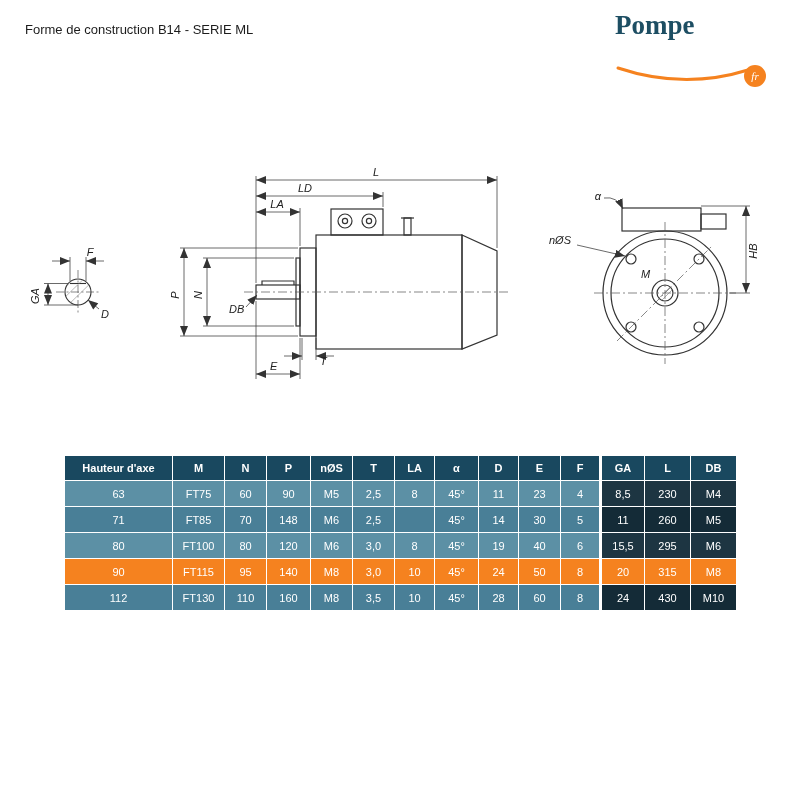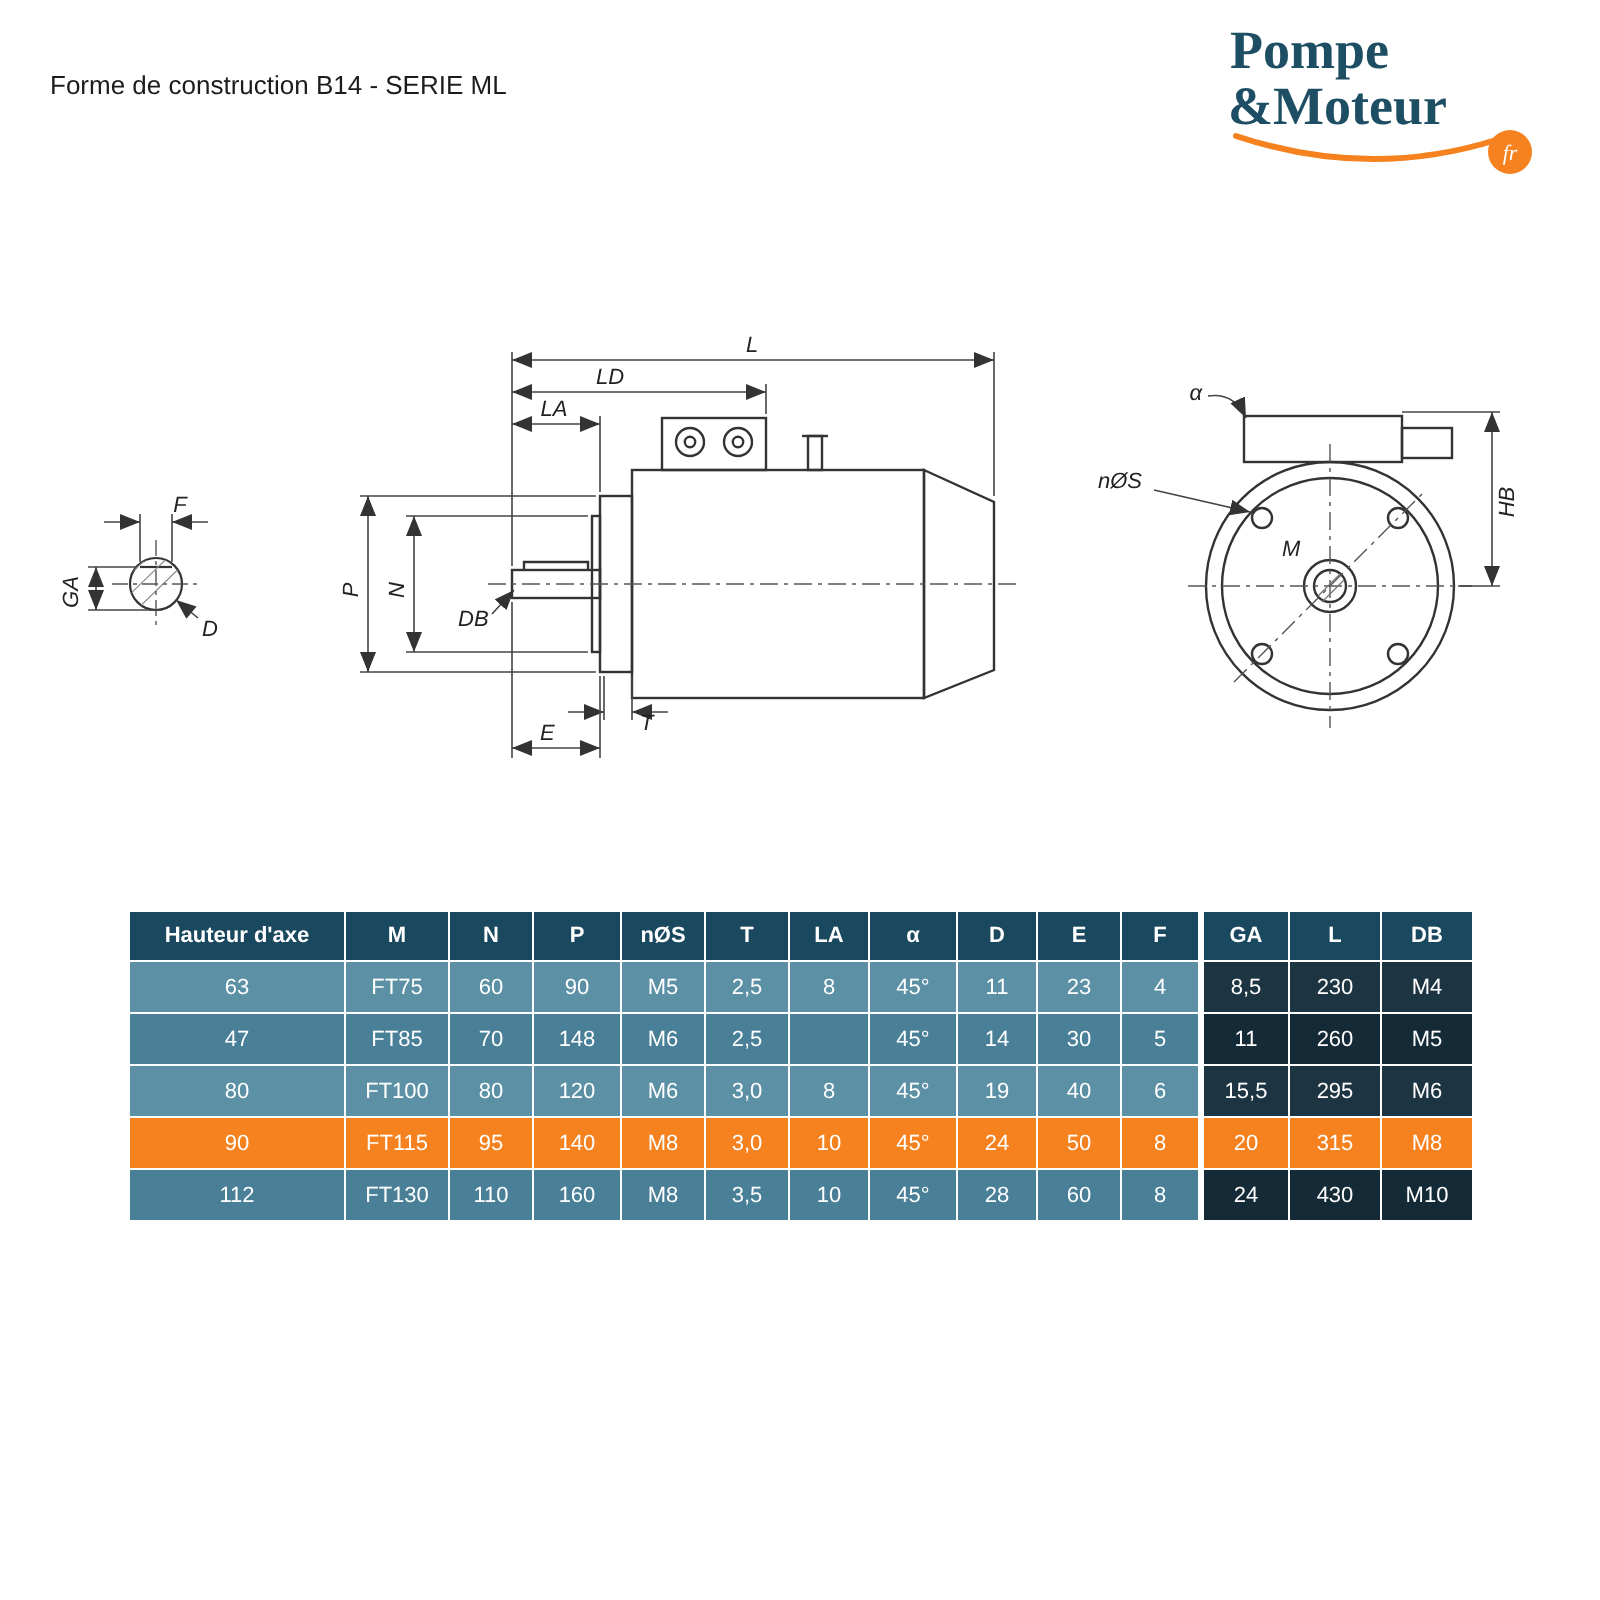--- a/index.html
+++ b/index.html
@@ -2,21 +2,21 @@
 <html style="--accent: #f5821f; --brand-teal: #1d4e63; --header-bg: #19485f; --row-light: #5c90a5; --row-dark: #497f97; --dark-col-light: #1d3542; --dark-col-dark: #142b37;"><head>
 <meta charset="utf-8">
 <style>
   * { margin:0; padding:0; box-sizing:border-box; }
   html,body { width:800px; height:800px; }
   body { background:#ffffff; font-family:"Liberation Sans", sans-serif; position:relative; overflow:hidden; }
   .page { position:absolute; inset:0; background:#fff; }
 
   .header { position:absolute; left:25px; top:14px; }
   .title { font-size:19px; font-weight:bold; color:#0e0e0e; letter-spacing:.3px; }
-  .subtitle { font-size:13px; color:#1c1c1c; margin-top:21px; }
+  .subtitle { font-size:13px; color:#1c1c1c; margin-top:8px; }
 
   .logo { position:absolute; right:26px; top:12px; width:160px; height:80px;
           color:var(--brand-teal,#1d4e63); font-family:"Liberation Serif", serif; }
   .logo-line1 { font-size:27px; font-weight:bold; margin-left:1px; line-height:1; }
   .logo-line2 { font-size:27px; font-weight:bold; line-height:1; margin-top:1px; }
   .logo-swoosh { position:absolute; left:0; top:48px; }
 
   .diagram { position:absolute; left:0; top:88px; }
 
   .table-wrap { position:absolute; left:64px; top:455px; }
@@ -39,21 +39,20 @@
 <body>
 
 <div class="page">
 
   <div class="header">
     <div class="subtitle">Forme de construction B14 - SERIE ML</div>
   </div>
 
   <div class="logo">
     <div class="logo-line1">Pompe</div>
-    <div class="logo-line2">&amp;Moteur</div>
     <svg class="logo-swoosh" width="160" height="34" viewBox="0 0 160 34">
       <path d="M 4,8 Q 70,30 134,10" fill="none" style="stroke:var(--accent,#f5821f)" stroke-width="3" stroke-linecap="round"></path>
       <circle cx="141" cy="16" r="11" style="fill:var(--accent,#f5821f)"></circle>
       <text x="141" y="20" text-anchor="middle" fill="#ffffff" font-size="11" font-style="italic" font-family="Liberation Serif, serif">fr</text>
     </svg>
   </div>
 
   <svg class="diagram" width="800" height="360" viewBox="0 0 800 360">
     <defs>
       <marker id="ae" markerWidth="11" markerHeight="8" refX="10" refY="4" orient="auto" markerUnits="userSpaceOnUse">
@@ -235,21 +234,21 @@
             <td>8</td>
             <td>45°</td>
             <td>11</td>
             <td>23</td>
             <td>4</td>
             <td class="darkcol sep">8,5</td>
             <td class="darkcol">230</td>
             <td class="darkcol">M4</td>
           </tr>
           <tr class="odd">
-            <td>47</td>
+            <td>71</td>
             <td>FT85</td>
             <td>70</td>
             <td>148</td>
             <td>M6</td>
             <td>2,5</td>
             <td></td>
             <td>45°</td>
             <td>14</td>
             <td>30</td>
             <td>5</td>

